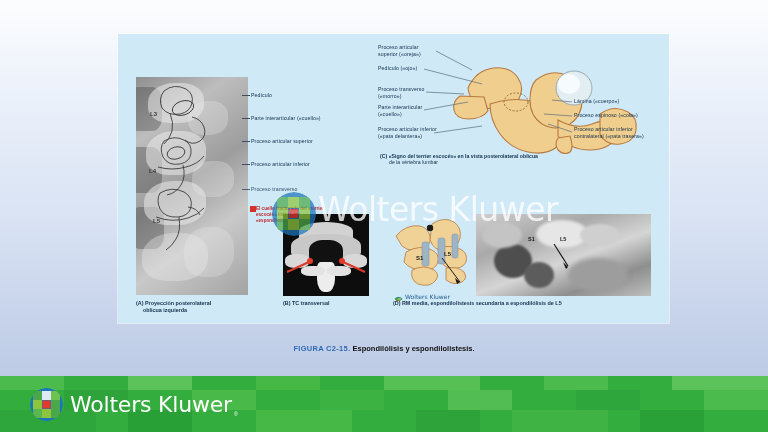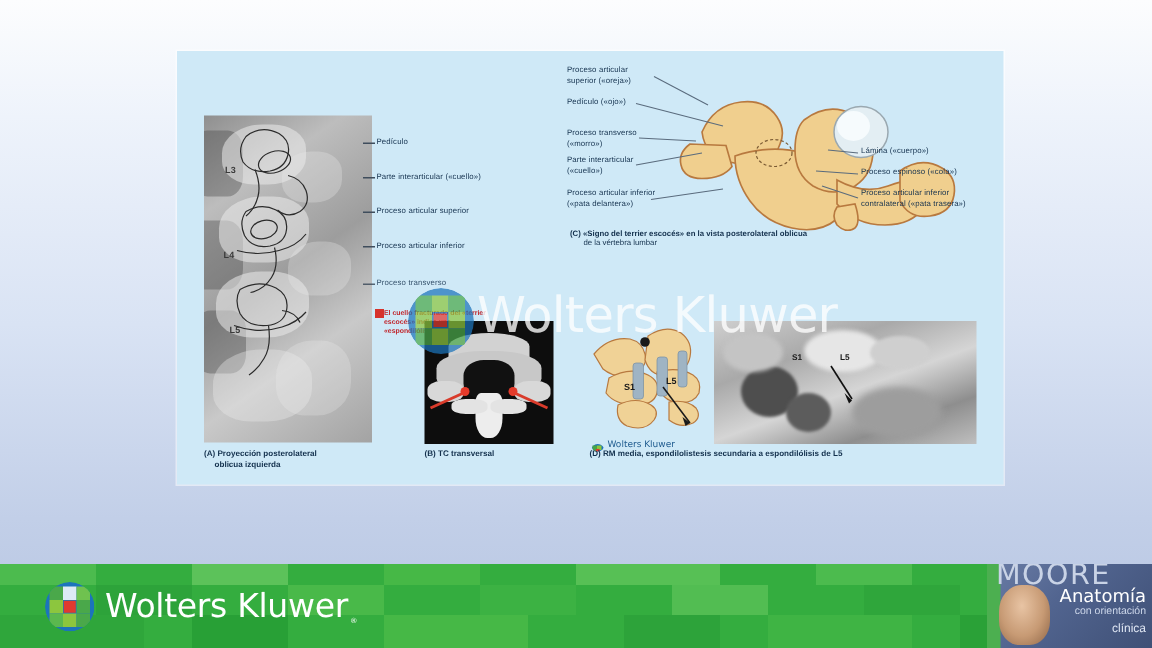--- a/index.html
+++ b/index.html
@@ -324,20 +324,24 @@
           <rect x="16" y="27" width="11" height="11" fill="#8cc63e"></rect>
           <rect x="27" y="27" width="11" height="11" fill="#4aa84a"></rect>
           <rect x="17" y="17" width="9" height="9" fill="#e03a2f"></rect>
         </svg>
       </div>
       <div class="wm-text">Wolters Kluwer</div>
     </div>
 
   </div>
 
+  <div class="figcap">
+    <span class="num">FIGURA C2-15.</span>
+    <span class="ttl">Espondilólisis y espondilolistesis.</span>
+  </div>
 
   <div class="bottombar">
     <div class="checks">
       <svg width="768" height="56" viewBox="0 0 768 56" preserveAspectRatio="none">
         <rect width="768" height="56" fill="#34ad3f"></rect>
         <g>
           <rect x="0" y="0" width="64" height="14" fill="#4cbb4e"></rect>
           <rect x="128" y="0" width="64" height="14" fill="#5cc25a"></rect>
           <rect x="256" y="0" width="64" height="14" fill="#46b846"></rect>
           <rect x="384" y="0" width="96" height="14" fill="#57c055"></rect>
@@ -373,23 +377,15 @@
           <rect x="3" y="21" width="9" height="9" fill="#5bb84e"></rect>
           <rect x="12" y="21" width="9" height="9" fill="#8cc63e"></rect>
           <rect x="21" y="21" width="9" height="9" fill="#4aa84a"></rect>
           <rect x="12.5" y="12.5" width="8" height="8" fill="#e03a2f"></rect>
         </svg>
       </div>
       <div class="wkname">Wolters Kluwer</div>
       <div class="reg">®</div>
     </div>
 
-    <div class="book">
-      <div class="greenstrip"></div>
-      <div class="face"></div>
-      <div class="moore">MOORE</div>
-      <div class="anat">Anatomía</div>
-      <div class="sub1">con orientación</div>
-      <div class="sub2">clínica</div>
-    </div>
   </div>
 
 </div>
 
 </body></html>

